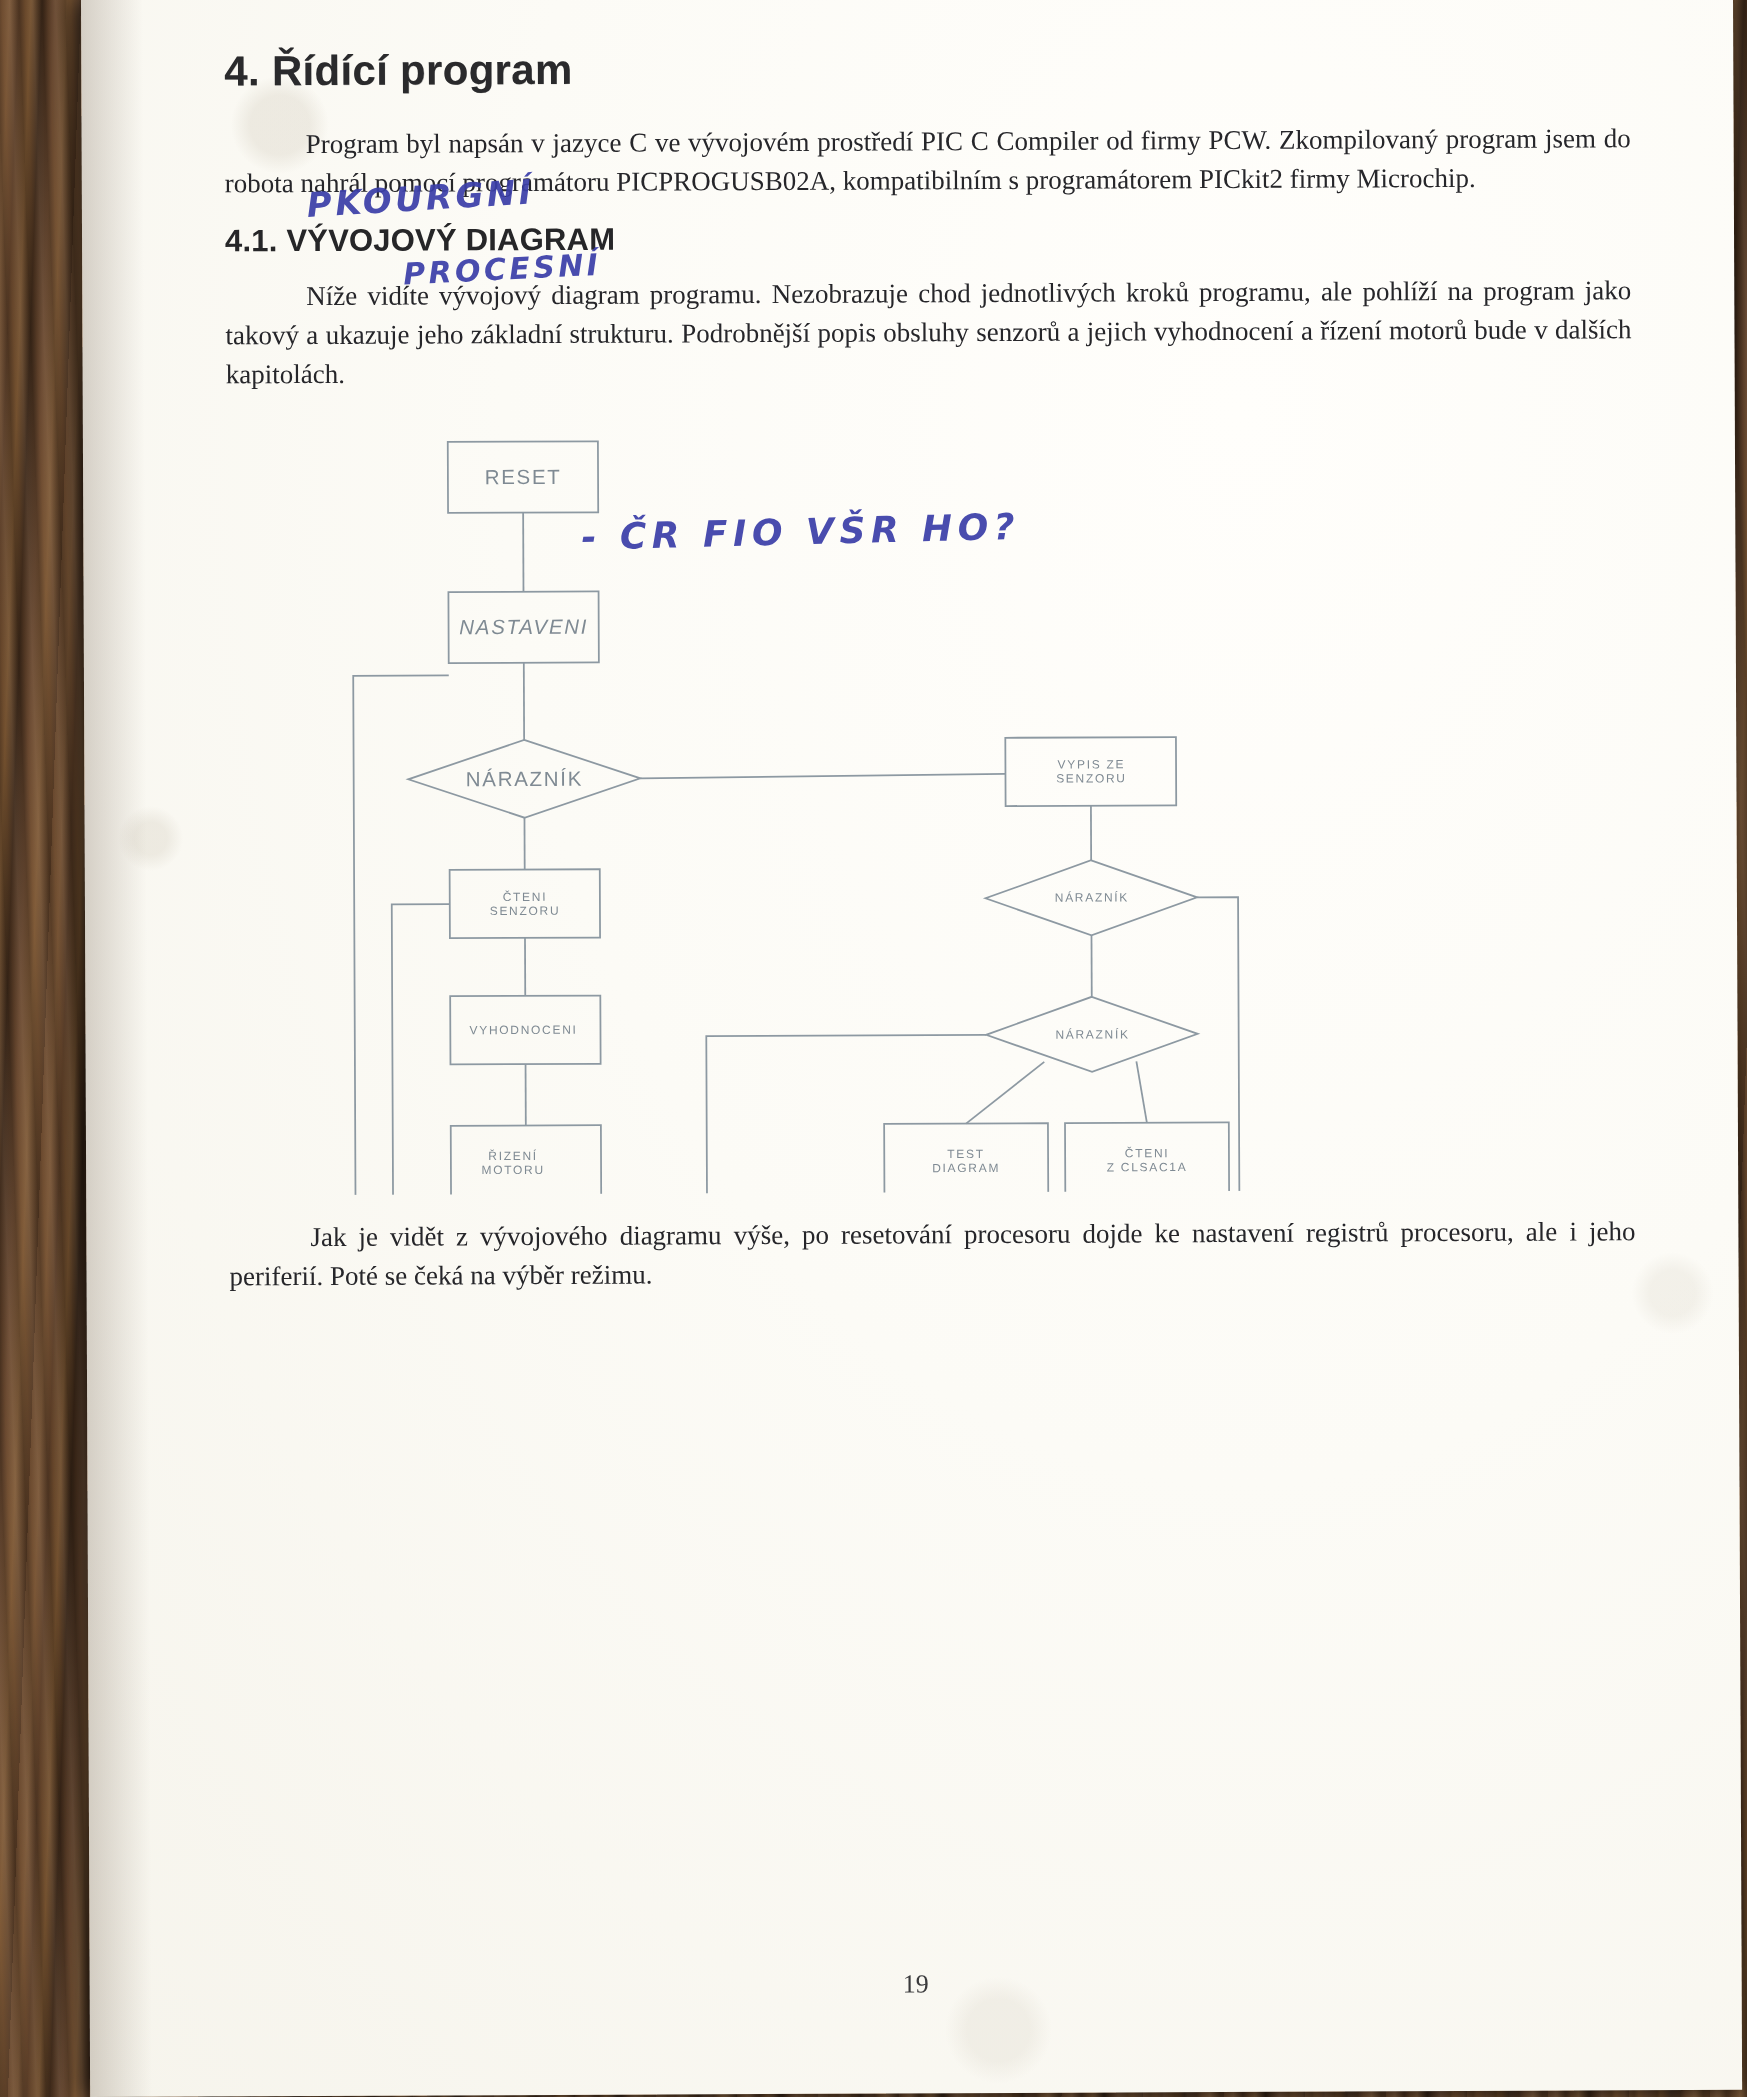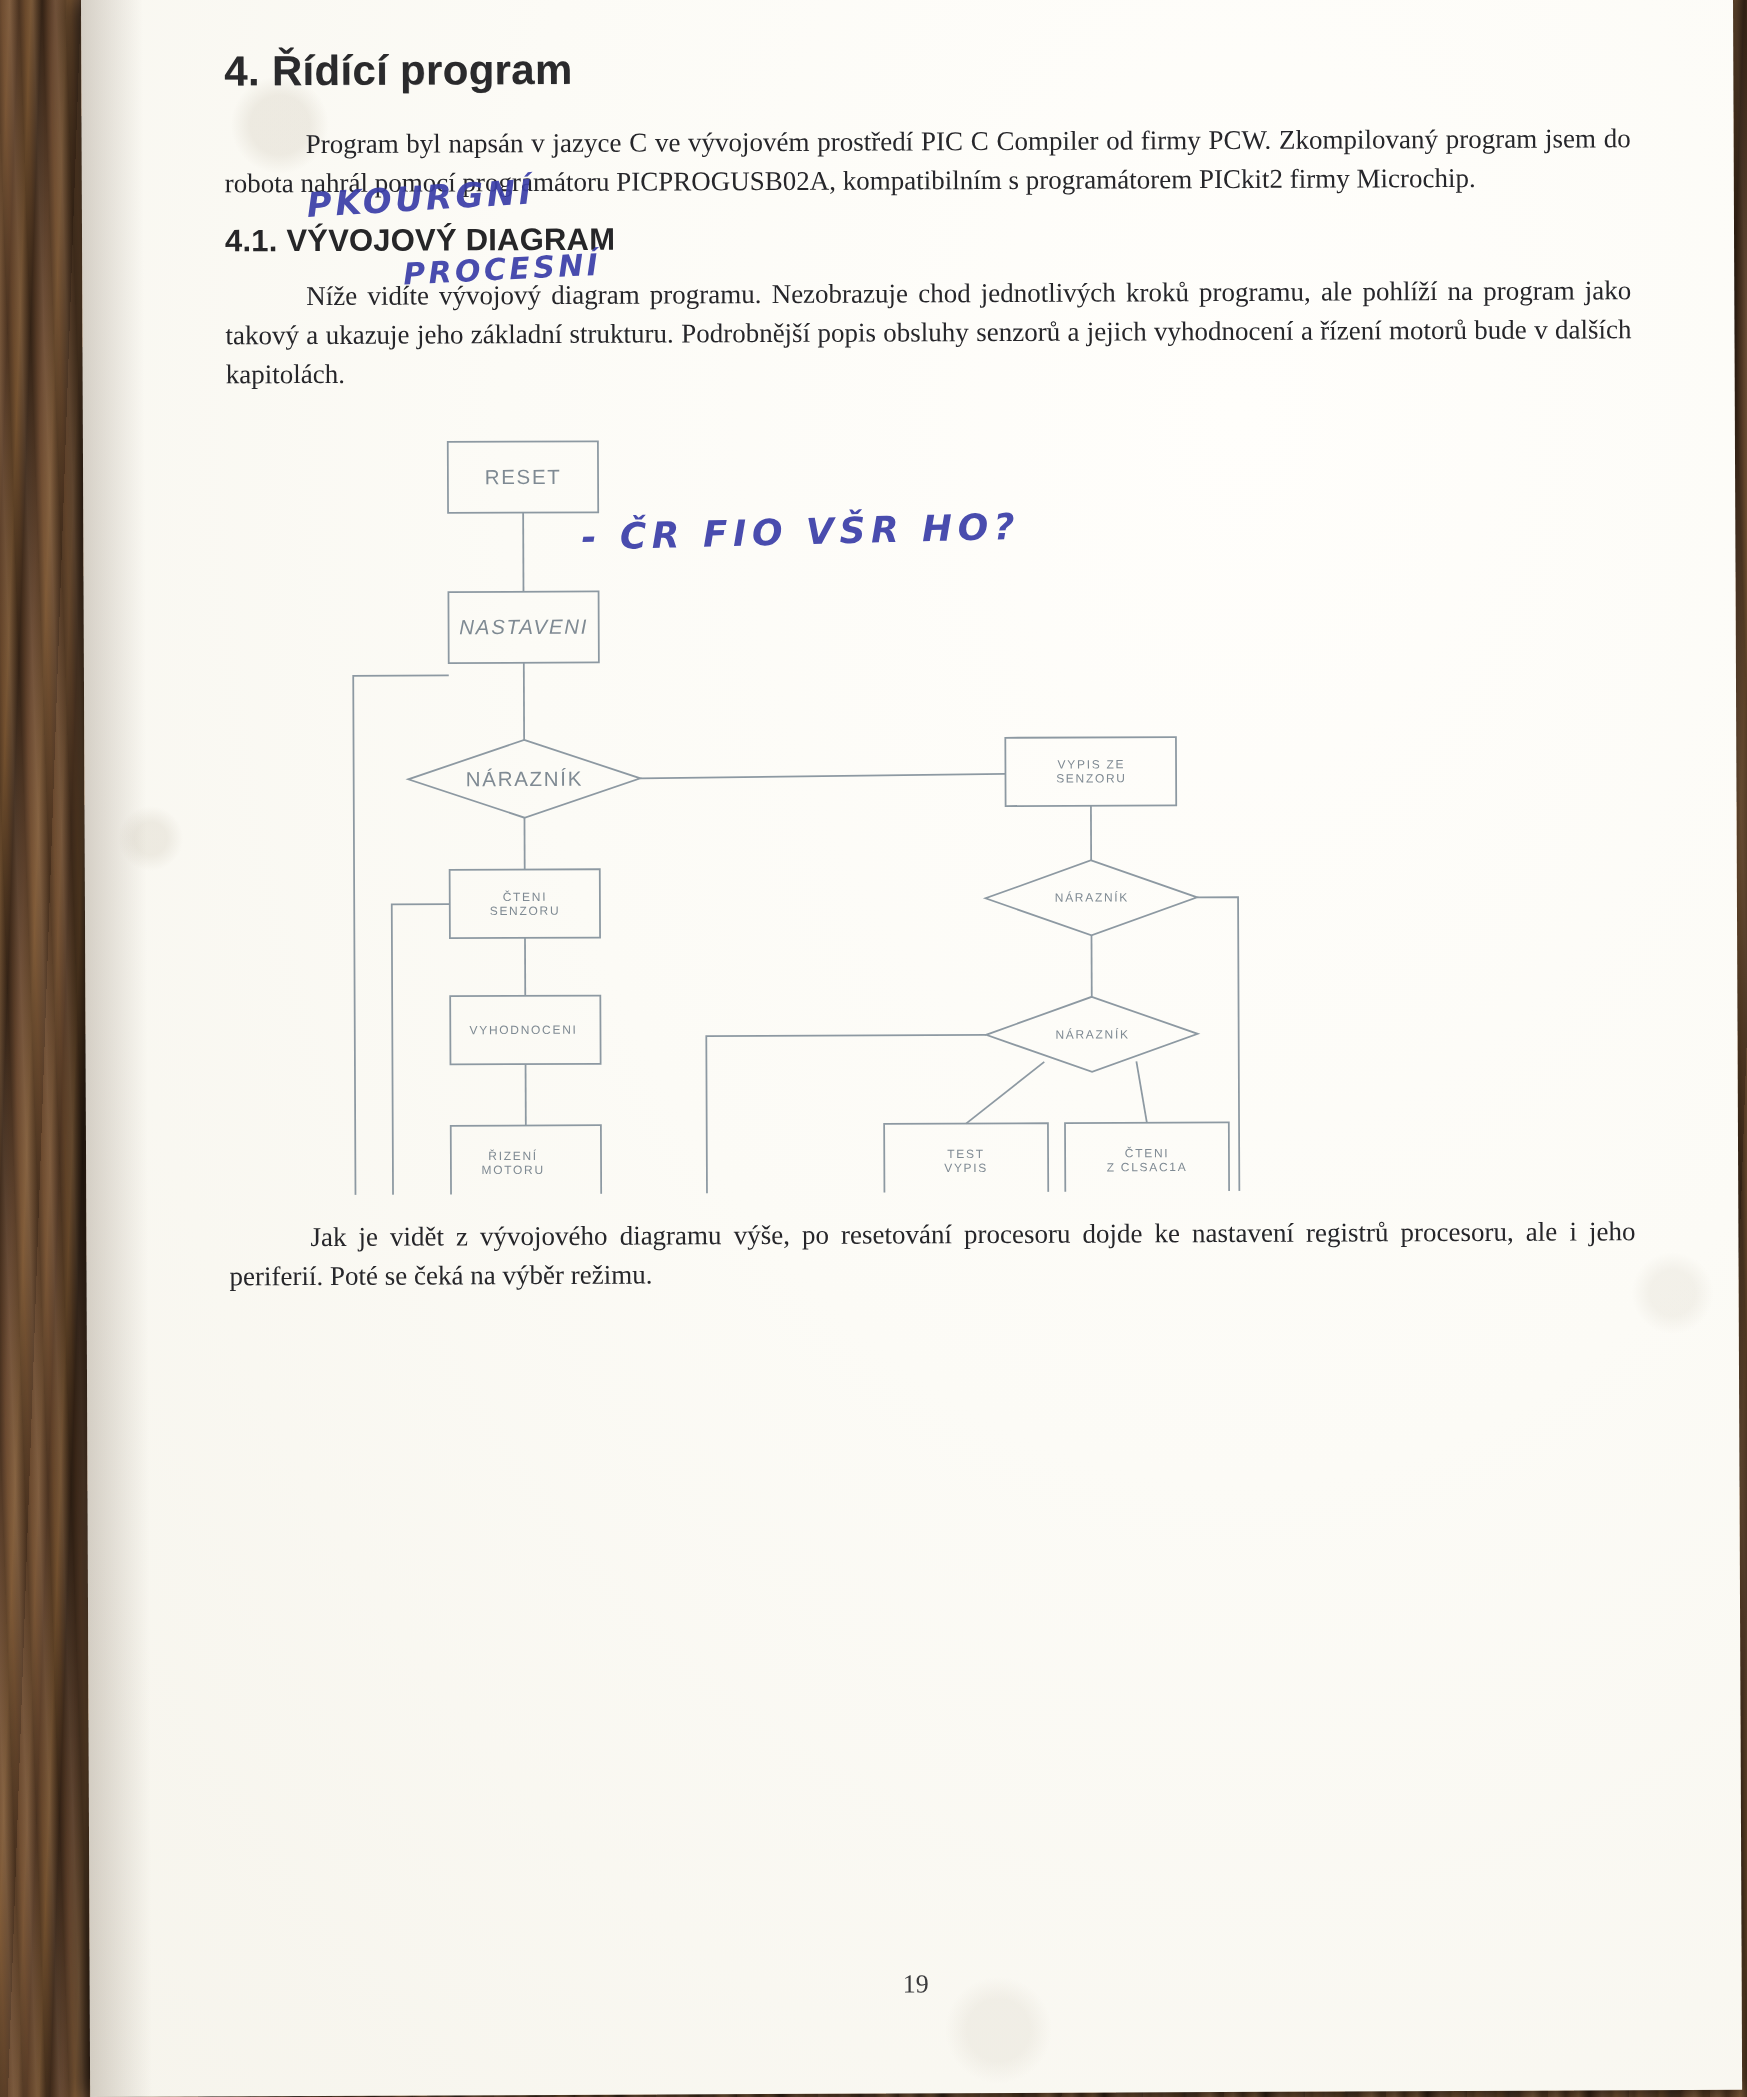--- a/index.html
+++ b/index.html
@@ -218,21 +218,21 @@
       <div class="node-label" style="left:297px;  top:475px;">ČTENI
 SENZORU</div>
       <div class="node-label" style="left:295px;  top:601px;">VYHODNOCENI</div>
       <div class="node-label" style="left:284px;  top:734px;">ŘIZENÍ
 MOTORU</div>
       <div class="node-label" style="left:864px; top:345px;">VYPIS ZE
 SENZORU</div>
       <div class="node-label" style="left:864px; top:471px;">NÁRAZNÍK</div>
       <div class="node-label" style="left:864px; top:608px;">NÁRAZNÍK</div>
       <div class="node-label" style="left:737px; top:734px;">TEST
-VYPIS</div>
+DIAGRAM</div>
       <div class="node-label" style="left:918px; top:734px;">ČTENI
 Z CLSAC1A</div>
     </div>
 
     <p class="body faint" style="margin-top:23px;"><span class="indent"></span><span>Jak je vidět z vývojového diagramu výše, po resetování procesoru dojde ke nastavení registrů procesoru, ale i jeho periferií. Poté se čeká na výběr režimu.</span></p>
 
   </div>
 
   <div class="hand" id="hw1">PKOURGNÍ</div>
   <div class="hand" id="hw2">PROCESNÍ</div>

